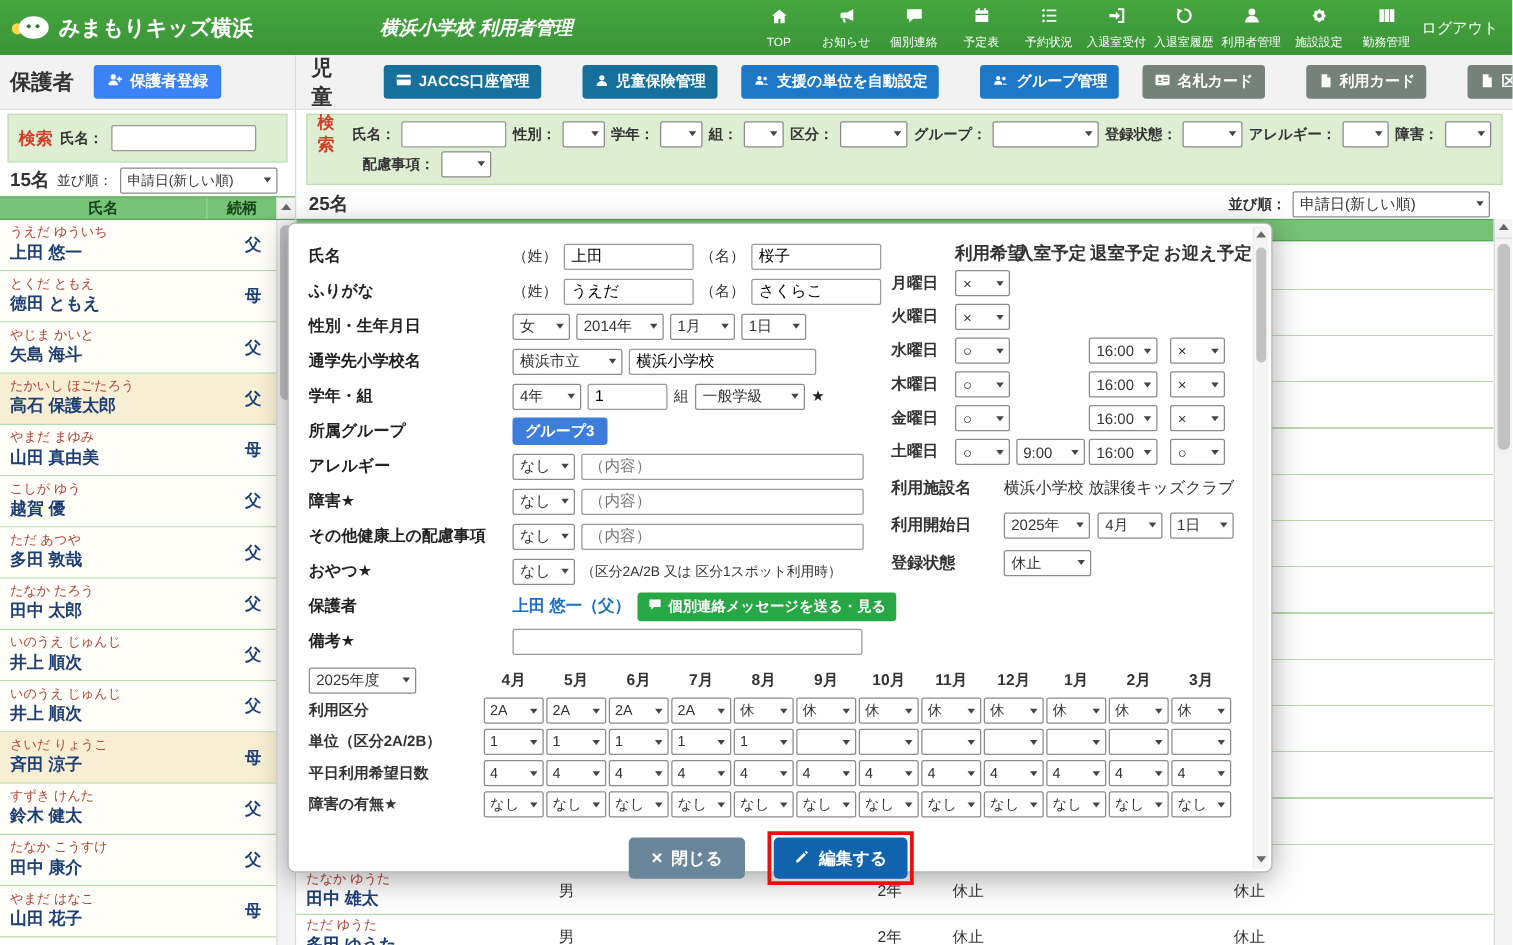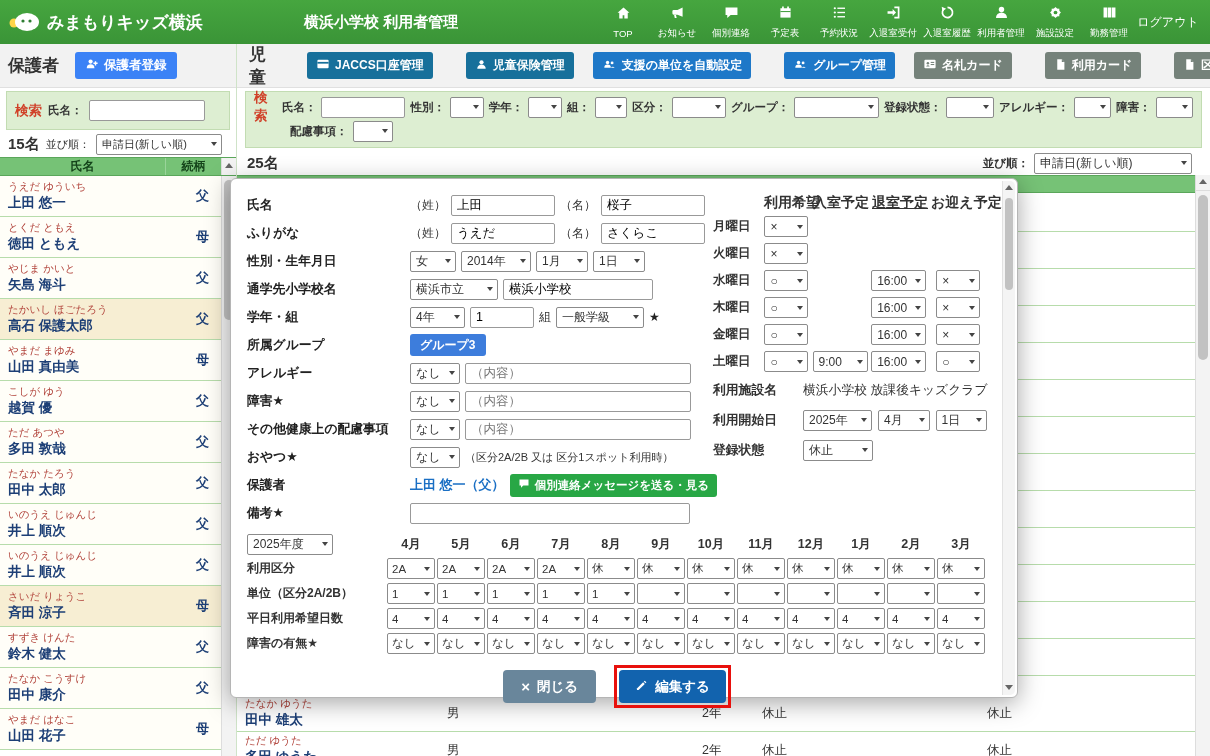--- a/index.html
+++ b/index.html
@@ -4,21 +4,21 @@
 <style>
   * { box-sizing: border-box; }
   html,body { margin:0; padding:0; }
   body {
     width:1210px; height:756px; overflow:hidden; position:relative;
     font-family:"Liberation Sans","DejaVu Sans",sans-serif; background:#fff; color:#333;
   }
   
   .topbar { height:44px; background:linear-gradient(#46a63f,#3a9437); display:flex; align-items:center; padding:0 10px 0 8px; color:#fff; }
   .logo { display:flex; align-items:center; gap:7px; width:296px; font-size:17px; font-weight:bold; cursor:pointer; }
-  .app-title { font-size:15px; font-weight:bold; white-space:nowrap; }
+  .app-title { font-size:15px; font-weight:bold; white-space:nowrap;font-style:italic; }
   .topnav { margin-left:auto; display:flex; align-items:center; }
   .nav-item { width:54px; display:flex; flex-direction:column; align-items:center; gap:2px; color:#fff; cursor:pointer; }
   .nav-item .nlabel { font-size:9.5px; white-space:nowrap; }
   .nav-logout { width:64px; display:flex; align-items:center; justify-content:center; font-size:12px; color:#fff; cursor:pointer; }
   
   .lbl { font-size:11.5px; font-weight:bold; color:#333; white-space:nowrap; }
   .lbl-search { color:#d04028; font-weight:bold; font-size:13.5px; }
   .inp { height:21px; border:1px solid #999; border-radius:2px; font-size:12px; padding:0 5px; font-family:inherit; background:#fff; }
   .sel { display:inline-flex; align-items:center; position:relative; background:#fff; border:1px solid #8b8b8b; border-radius:2px; height:21px; font-size:12px; padding:0 15px 0 5px; cursor:pointer; white-space:nowrap; }
   .sel::after { content:""; position:absolute; right:4px; top:50%; margin-top:-2px; border-left:3.5px solid transparent; border-right:3.5px solid transparent; border-top:4.5px solid #444; }
@@ -98,21 +98,21 @@
   .ws46{width:46px;} .ws70{width:70px;} .ws52{width:52px;} .ws88{width:88px;} .ws55{width:55px;} .ws50{width:50px;} .w86{width:86px;}
   .badge-group { background:#3d7ddc; color:#fff; font-size:12px; font-weight:bold; border-radius:3px; padding:2.5px 10px; cursor:pointer; }
   .snack-note { font-size:11px; color:#333; white-space:nowrap; }
   .glink { color:#1a6fc4; font-size:13px; font-weight:bold; cursor:pointer; white-space:nowrap; }
   .btn-msg { background:#28a745; color:#fff; border:none; border-radius:3px; height:23px; font-size:11.5px; font-weight:bold; display:flex; align-items:center; gap:5px; padding:0 8px; cursor:pointer; white-space:nowrap; font-family:inherit; }
   .star { font-size:12px; color:#222; }
   
   .mright { flex:1; padding-top:2px; min-width:0; }
   .wk-head { display:flex; gap:3px; margin-left:51px; height:20px; align-items:center; }
   .wk-head span { font-size:14px; font-weight:bold; text-align:right; white-space:nowrap; }
-  .wh1{width:46px;} .wh2{width:56px;} .wh3{width:56px;text-decoration:underline;} .wh4{width:58px;}
+  .wh1{width:46px;} .wh2{width:56px;} .wh3{width:56px;} .wh4{width:58px;}
   .wk-row { display:flex; align-items:center; gap:3px; height:27px; }
   .wk-day { width:48px; font-size:12.5px; font-weight:bold; white-space:nowrap; }
   .wcell { display:flex; justify-content:center; align-items:center; }
   .wc1{width:46px;} .wc2{width:56px;} .wc3{width:56px;} .wc4{width:58px;}
   .selwish{width:44px;} .seltime{width:55px;}
   .fac-row { display:flex; align-items:center; gap:6px; height:30px; margin-top:0; font-size:12.8px; }
   .fac-label { width:84px; flex:none; font-weight:bold; white-space:nowrap; }
   .fac-val { white-space:nowrap; }
   
   .grid-sec { margin-top:5px; }

